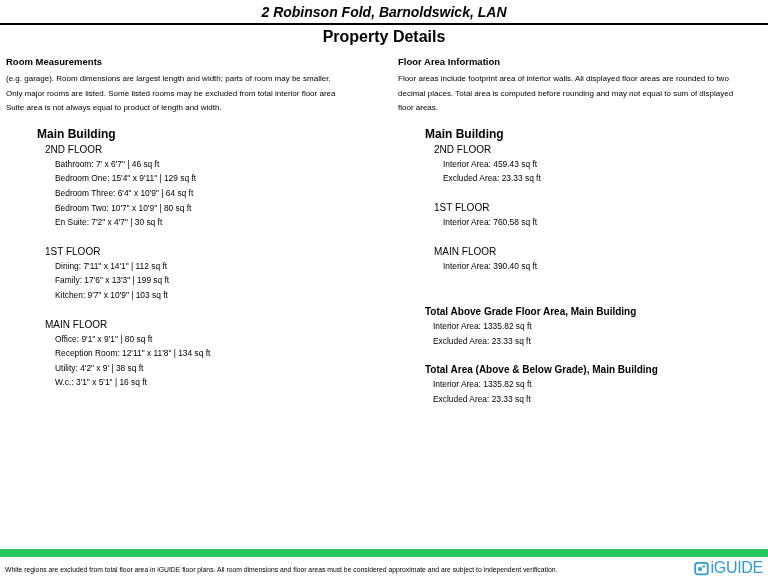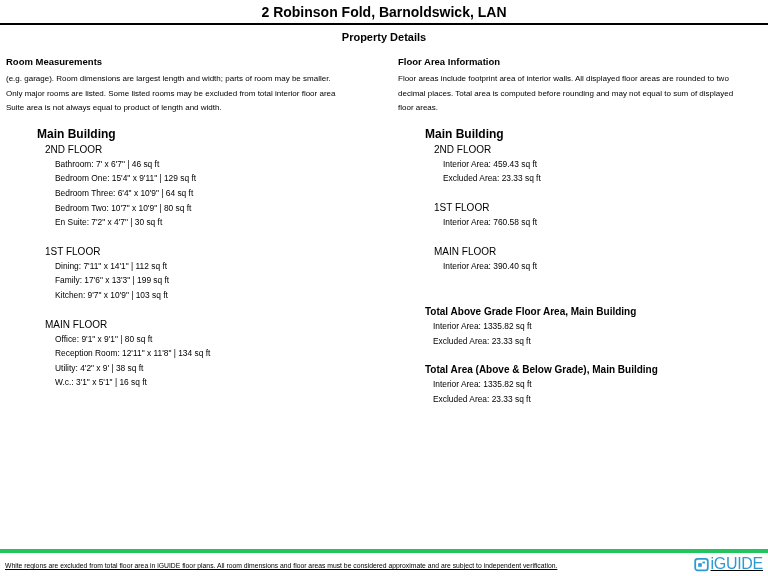--- a/index.html
+++ b/index.html
@@ -2,23 +2,23 @@
 <html><head>
 <meta charset="utf-8">
 <style>
   * { margin:0; padding:0; box-sizing:border-box; }
   html,body { background:#fff; }
   body {
     width:768px; height:576px; position:relative; overflow:hidden;
     font-family:"Liberation Sans", sans-serif; color:#000;
   }
   .header { padding-top:4px; }
-  .page-title { font-size:14px; font-weight:bold; text-align:center; line-height:17px; }
+  .page-title { font-size:14px; font-weight:bold; text-align:center; line-height:17px;font-style:italic; }
   .header-rule { height:2px; background:#000; margin-top:2px; }
-  .page-subtitle { font-size:11px; font-weight:bold; text-align:center; margin-top:6px; line-height:12px; }
+  .page-subtitle { font-size:16px; font-weight:bold; text-align:center; margin-top:6px; line-height:12px; }
 
   .columns { display:flex; margin-top:13px; }
   .col { width:50%; }
   .col-left  { padding-left:6px; }
   .col-right { padding-left:14px; }
 
   .section-heading { font-size:9.5px; font-weight:bold; line-height:12px; margin-bottom:4px; }
   .desc-line { font-size:8px; line-height:14.6px; white-space:nowrap; }
 
   .building-name { font-size:12px; font-weight:bold; line-height:15px; }
@@ -32,21 +32,21 @@
   .floor-name { font-size:10px; line-height:15px; }
   .detail-line { font-size:8.4px; line-height:14.6px; white-space:nowrap; }
   .col-left  .detail-line { padding-left:10px; }
   .col-right .floor .detail-line { padding-left:9px; }
 
   .totals { margin-left:27px; margin-top:31px; }
   .total-block + .total-block { margin-top:14px; }
   .total-heading { font-size:10px; font-weight:bold; line-height:15px; }
   .total-block .detail-line { padding-left:8px; }
 
-  .footer { position:absolute; left:0; right:0; top:549px; border-top:4px solid #22c55e;text-decoration:underline; }
+  .footer { position:absolute; left:0; right:0; top:549px; border-top:8px solid #22c55e; }
   .footer-inner { display:flex; justify-content:space-between; align-items:center; padding:2px 5px 0 5px; }
   .disclaimer { font-size:6.8px; color:#000; line-height:10px; padding-top:4px; }
   .logo { display:flex; align-items:center; gap:2px; }
   .logo-text { font-size:16px; line-height:18px; letter-spacing:-0.3px; }
   .logo-icon { display:block; }
 </style>
 </head>
 <body>
 
 <div class="page">

